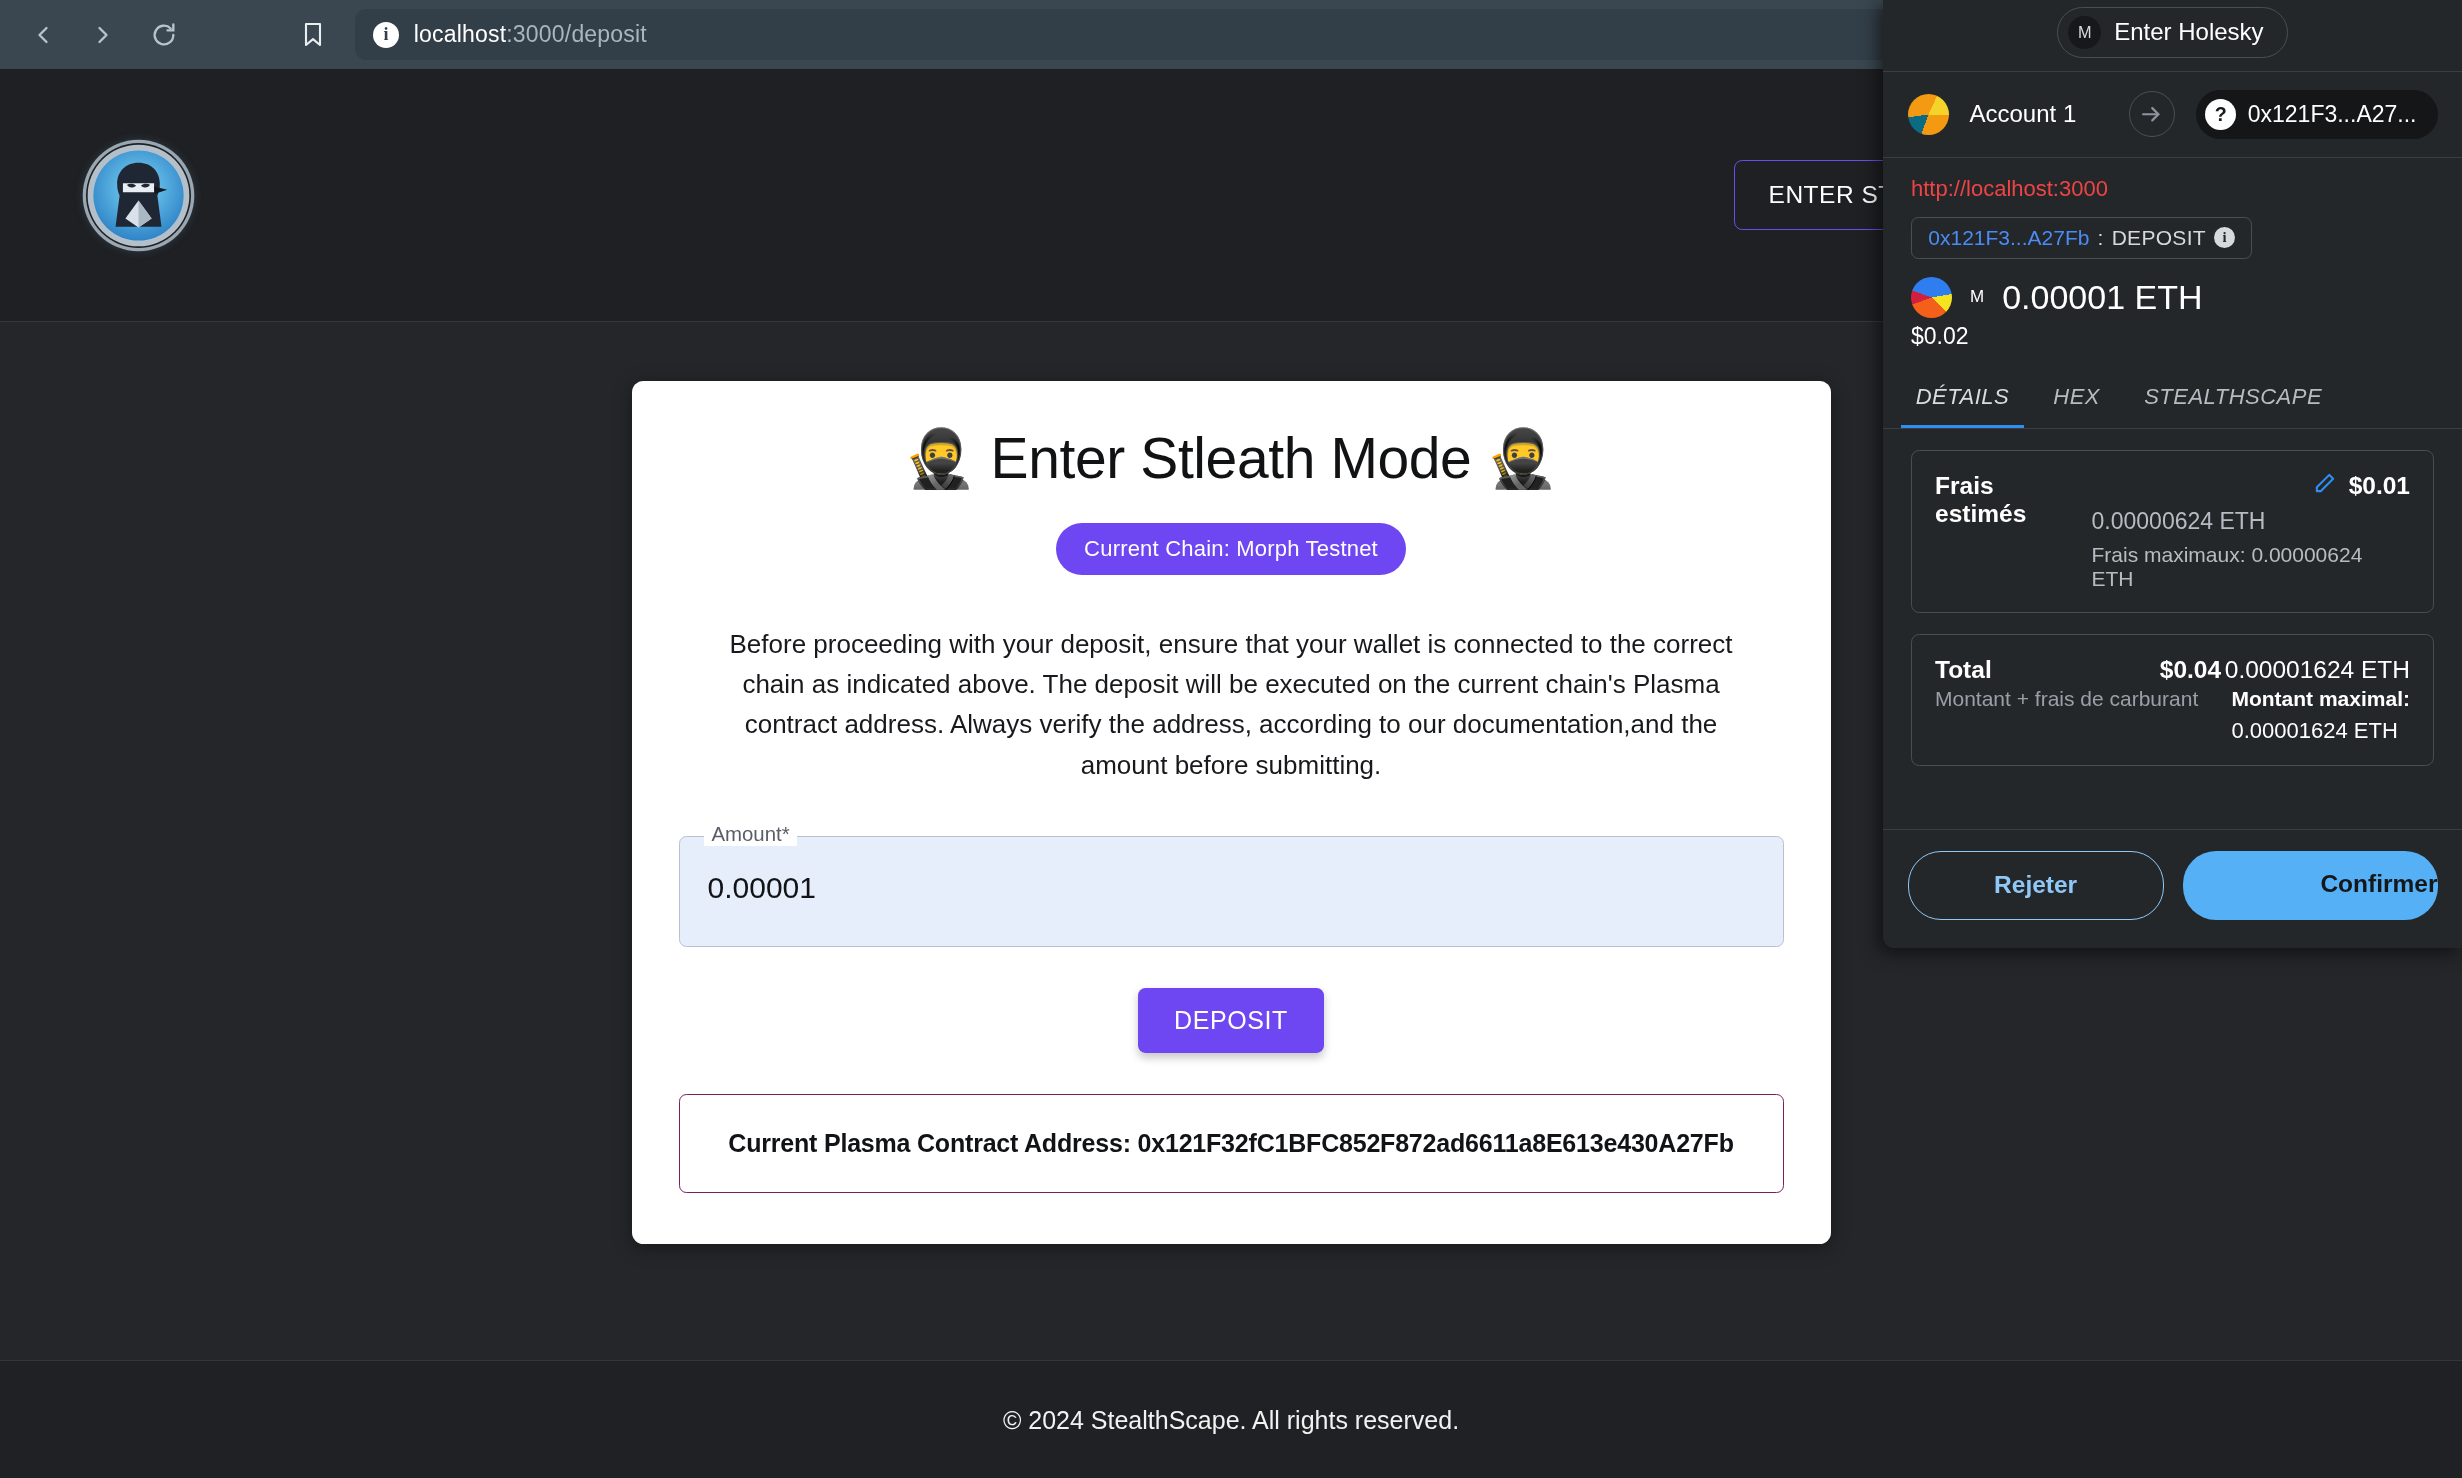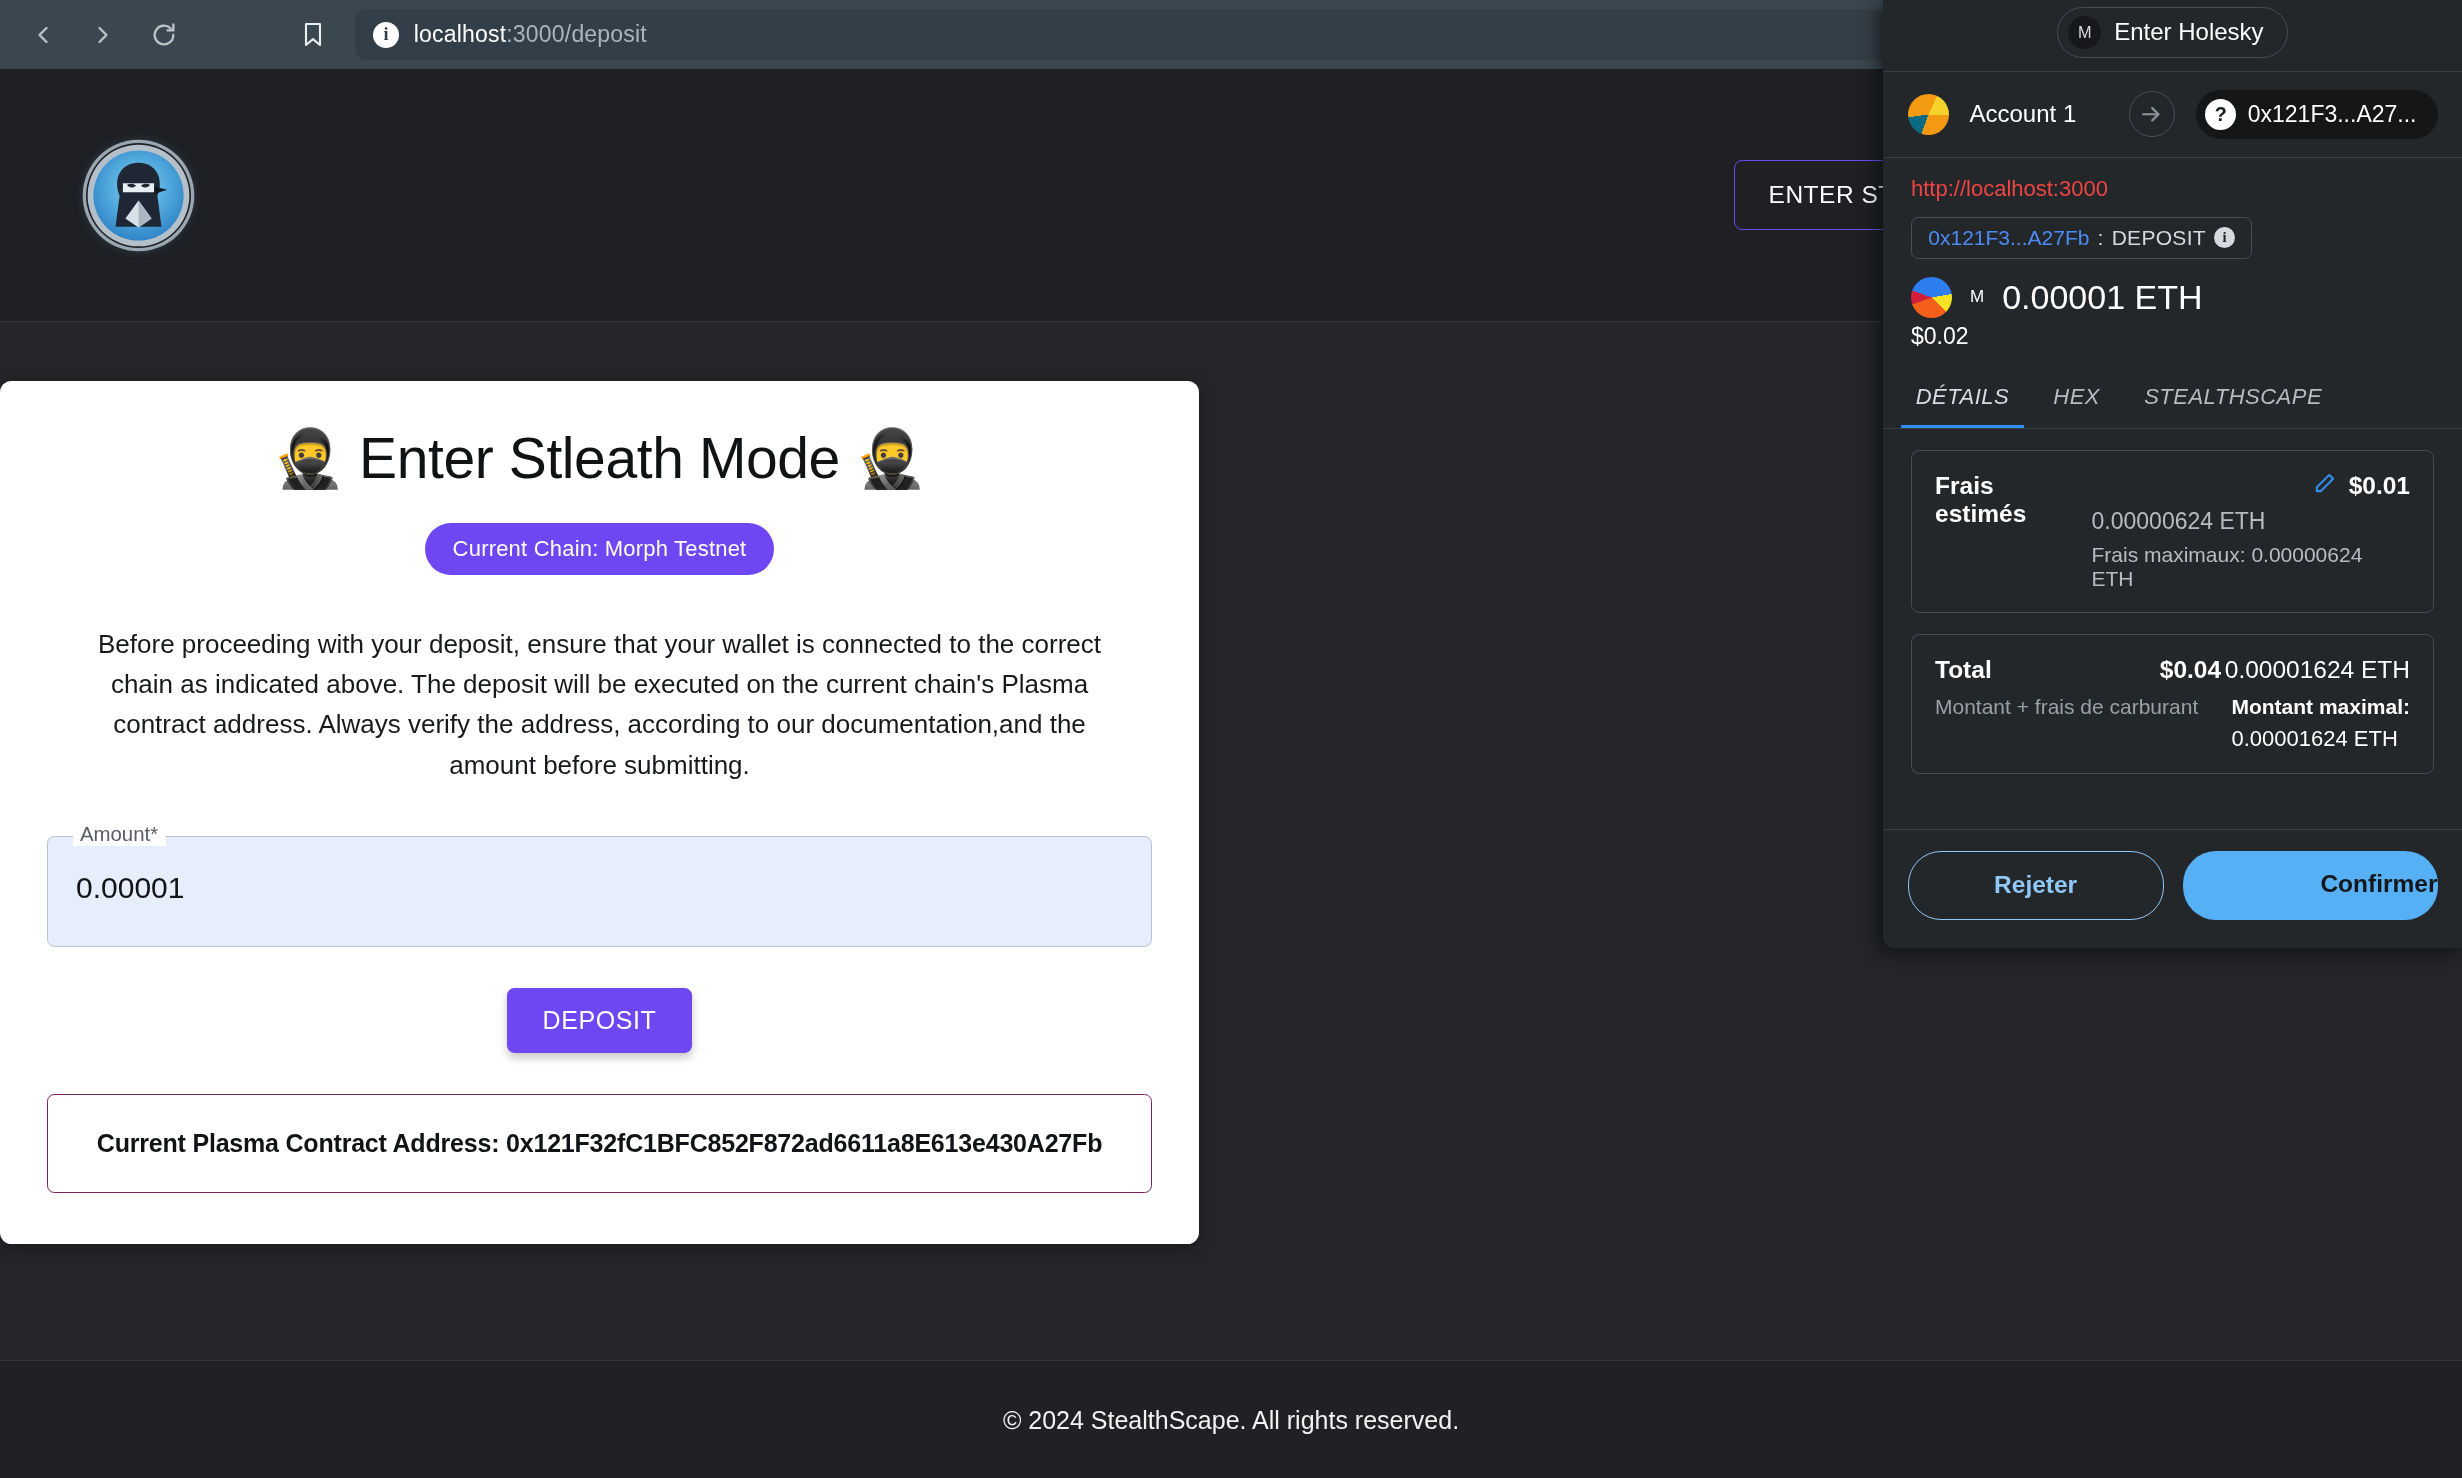--- a/index.html
+++ b/index.html
@@ -61,21 +61,21 @@
   .btn-outline-purple {
     border: 1.6px solid #6e4df0; border-radius: 8.2px; background: transparent;
     color: #ffffff; font-size: 24.5px; letter-spacing: 0.5px; padding: 19.6px 34px;
     cursor: pointer; white-space: nowrap;
   }
   .chain-pill {
     background: #f4f4f4; color: #15161a; border: none; border-radius: 11.4px;
     font-size: 28px; font-weight: bold; padding: 19.6px 33px; cursor: pointer; white-space: nowrap;
   }
 
-  .main { display: flex; padding-top: 59px; }
+  .main { display: flex; justify-content: center; padding-top: 59px; }
   .card {
     width: 1199px; background: #ffffff; border-radius: 11.4px; padding: 46px 47px 51px;
     box-shadow: 0 3.3px 18px rgba(0,0,0,.35);
   }
   .card-title {
     text-align: center; font-size: 57px; color: #111214; font-weight: normal;
     letter-spacing: -0.4px; line-height: 1.1;
   }
   .chain-badge-wrap { display: flex; justify-content: center; margin-top: 33px; }
   .chain-badge {
@@ -412,21 +412,21 @@
       </div>
 
       <div class="mm-box">
         <div class="mm-box-row">
           <span class="mm-box-label">Total</span>
           <span class="mm-box-right">
             <span class="mm-total-fiat">$0.04</span>
             <span class="mm-total-eth">0.00001624 ETH</span>
           </span>
         </div>
-        <div class="mm-box-row" style="margin-top:11px">
+        <div class="mm-box-row" style="margin-top:3px">
           <span class="mm-total-sub">Montant + frais de carburant</span>
           <span class="mm-box-right">
             <span class="mm-total-maxlabel" style="display:block">Montant maximal:</span>
             <span class="mm-total-maxval" style="display:block">0.00001624 ETH</span>
           </span>
         </div>
       </div>
     </div>
 
     <div class="mm-actions">

